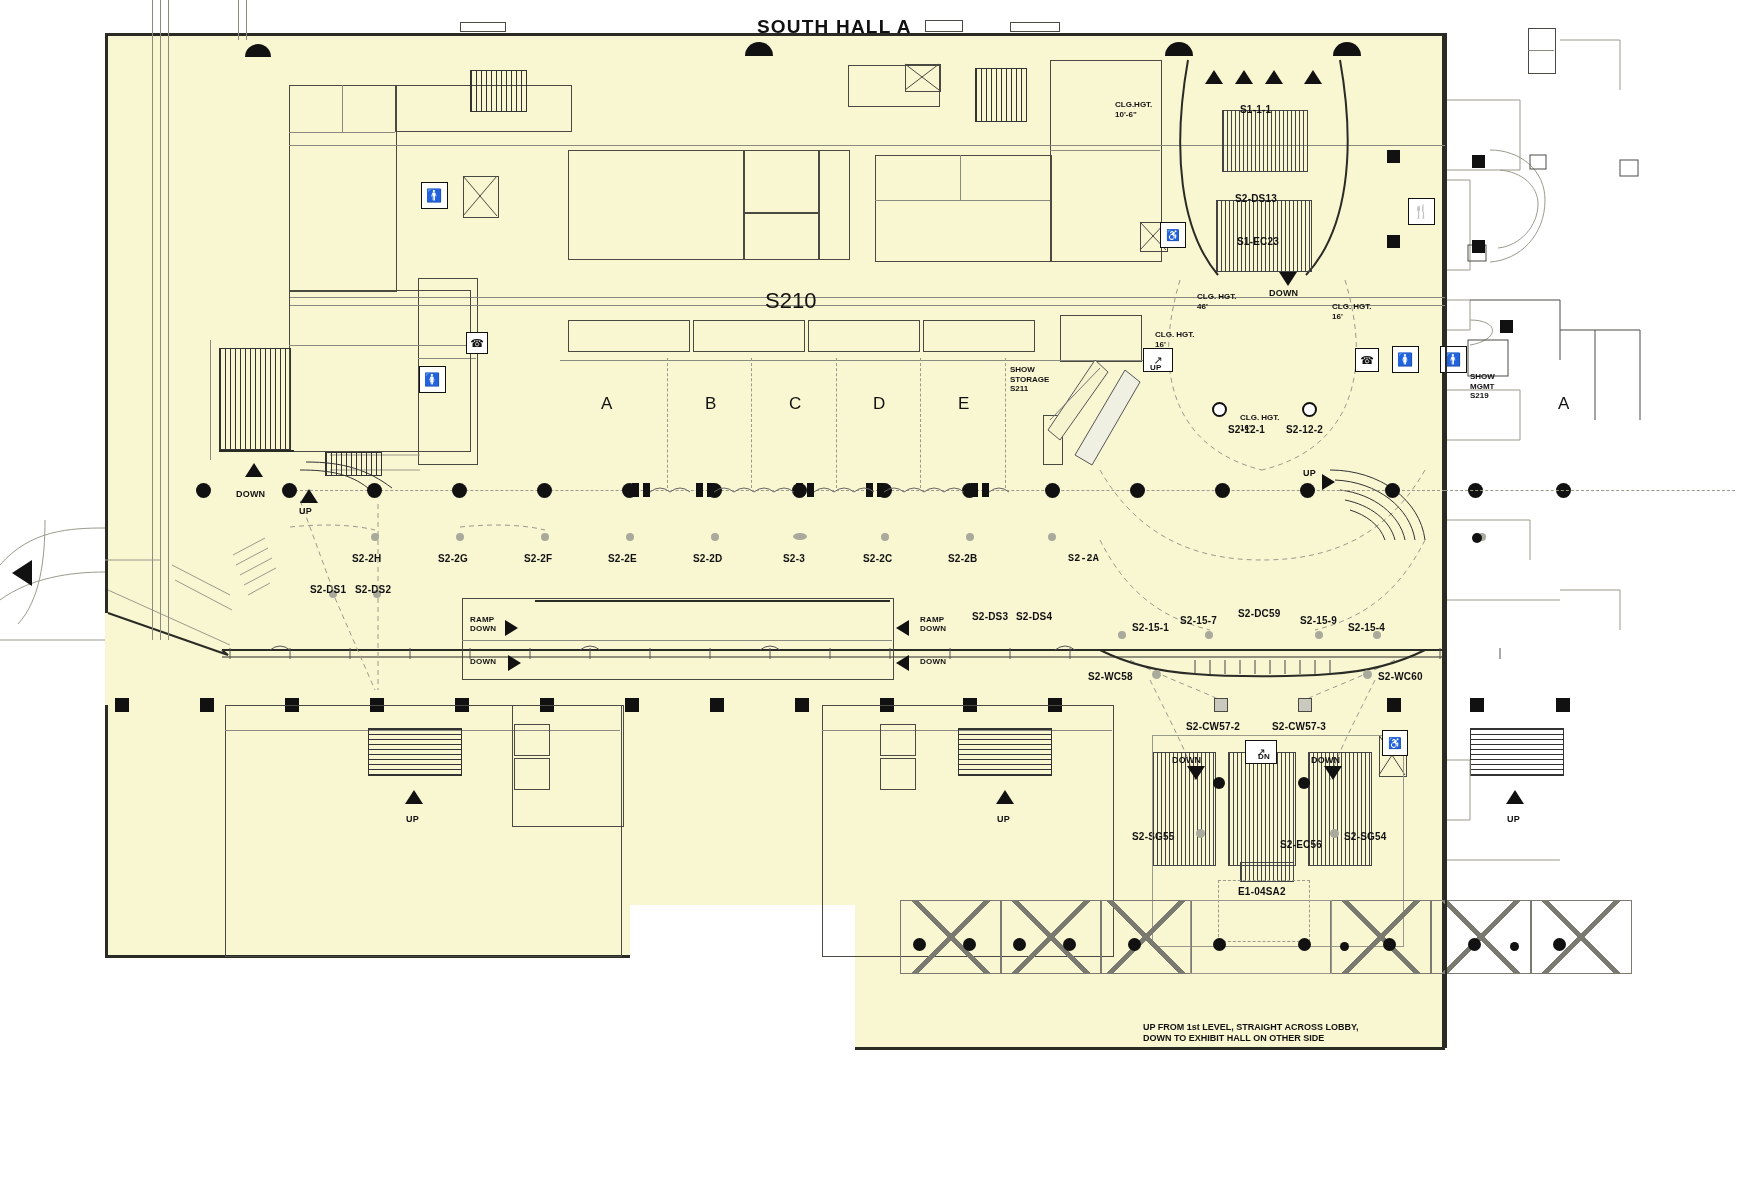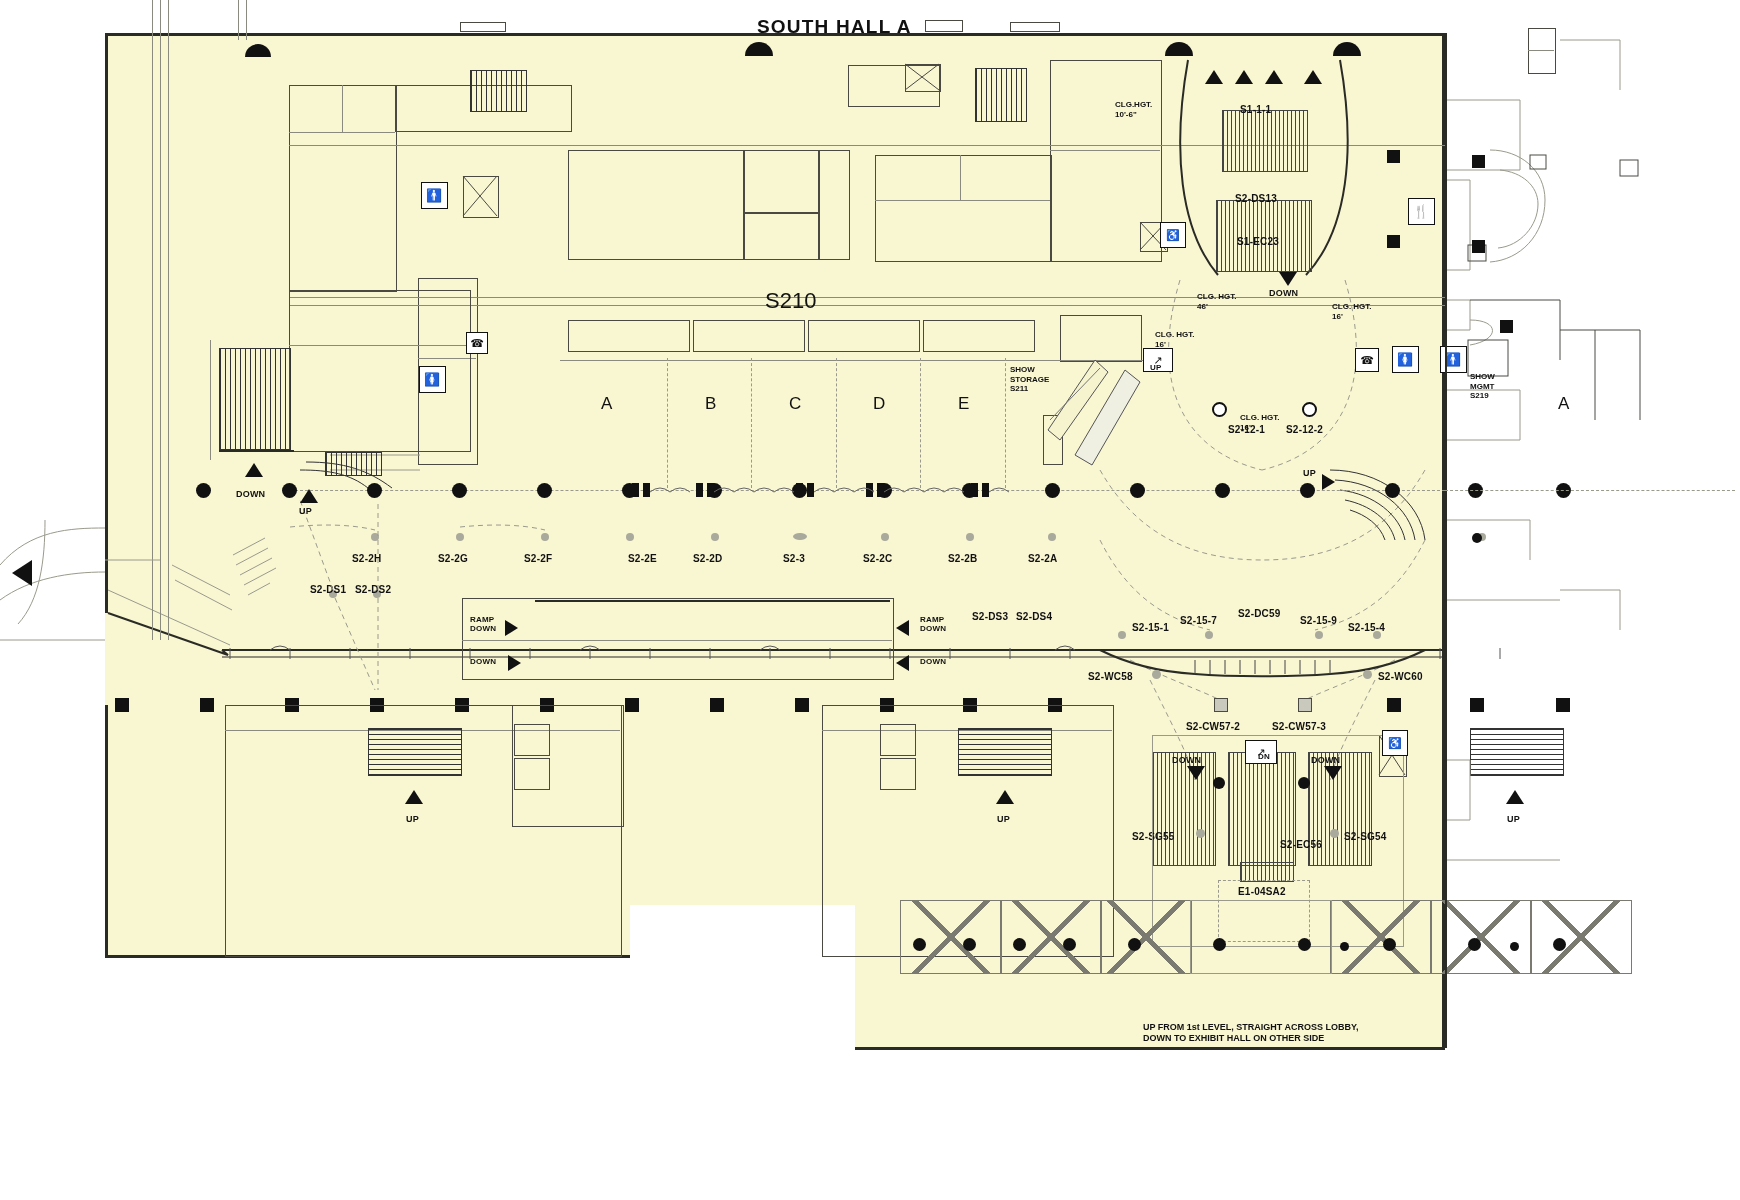--- a/index.html
+++ b/index.html
@@ -290,26 +290,26 @@
   <div class="dotg" style="left:711px;top:533px;width:8px;height:8px;"></div>
   <div class="dotg" style="left:793px;top:533px;width:14px;height:7px;border-radius:50%;"></div>
   <div class="dotg" style="left:881px;top:533px;width:8px;height:8px;"></div>
   <div class="dotg" style="left:966px;top:533px;width:8px;height:8px;"></div>
   <div class="dotg" style="left:1048px;top:533px;width:8px;height:8px;"></div>
   <div class="dotg" style="left:1478px;top:533px;width:8px;height:8px;"></div>
 
   <div class="lbl" style="left:352px;top:553px;">S2-2H</div>
   <div class="lbl" style="left:438px;top:553px;">S2-2G</div>
   <div class="lbl" style="left:524px;top:553px;">S2-2F</div>
-  <div class="lbl" style="left:628px;top:553px;">S2-2E</div>
+  <div class="lbl" style="left:608px;top:553px;">S2-2E</div>
   <div class="lbl" style="left:693px;top:553px;">S2-2D</div>
   <div class="lbl" style="left:783px;top:553px;">S2-3</div>
   <div class="lbl" style="left:863px;top:553px;text-align:right;">S2-2C</div>
   <div class="lbl" style="left:948px;top:553px;">S2-2B</div>
-  <div class="lbl" style="left:1028px;top:553px;">S2-2A</div>
+  <div class="lbl" style="left:1068px;top:553px;font-family:Liberation Mono, monospace;">S2-2A</div>
 
   <div class="dotg" style="left:329px;top:590px;width:8px;height:8px;"></div>
   <div class="dotg" style="left:373px;top:590px;width:8px;height:8px;"></div>
   <div class="lbl" style="left:310px;top:584px;">S2-DS1</div>
   <div class="lbl" style="left:355px;top:584px;">S2-DS2</div>
   <div class="lbl" style="left:972px;top:611px;">S2-DS3</div>
   <div class="lbl" style="left:1016px;top:611px;">S2-DS4</div>
 
   <svg style="left:0;top:0;width:1740px;height:1200px;">
     <g fill="none" stroke="#9a9a8c" stroke-width="1" stroke-dasharray="5,4">

